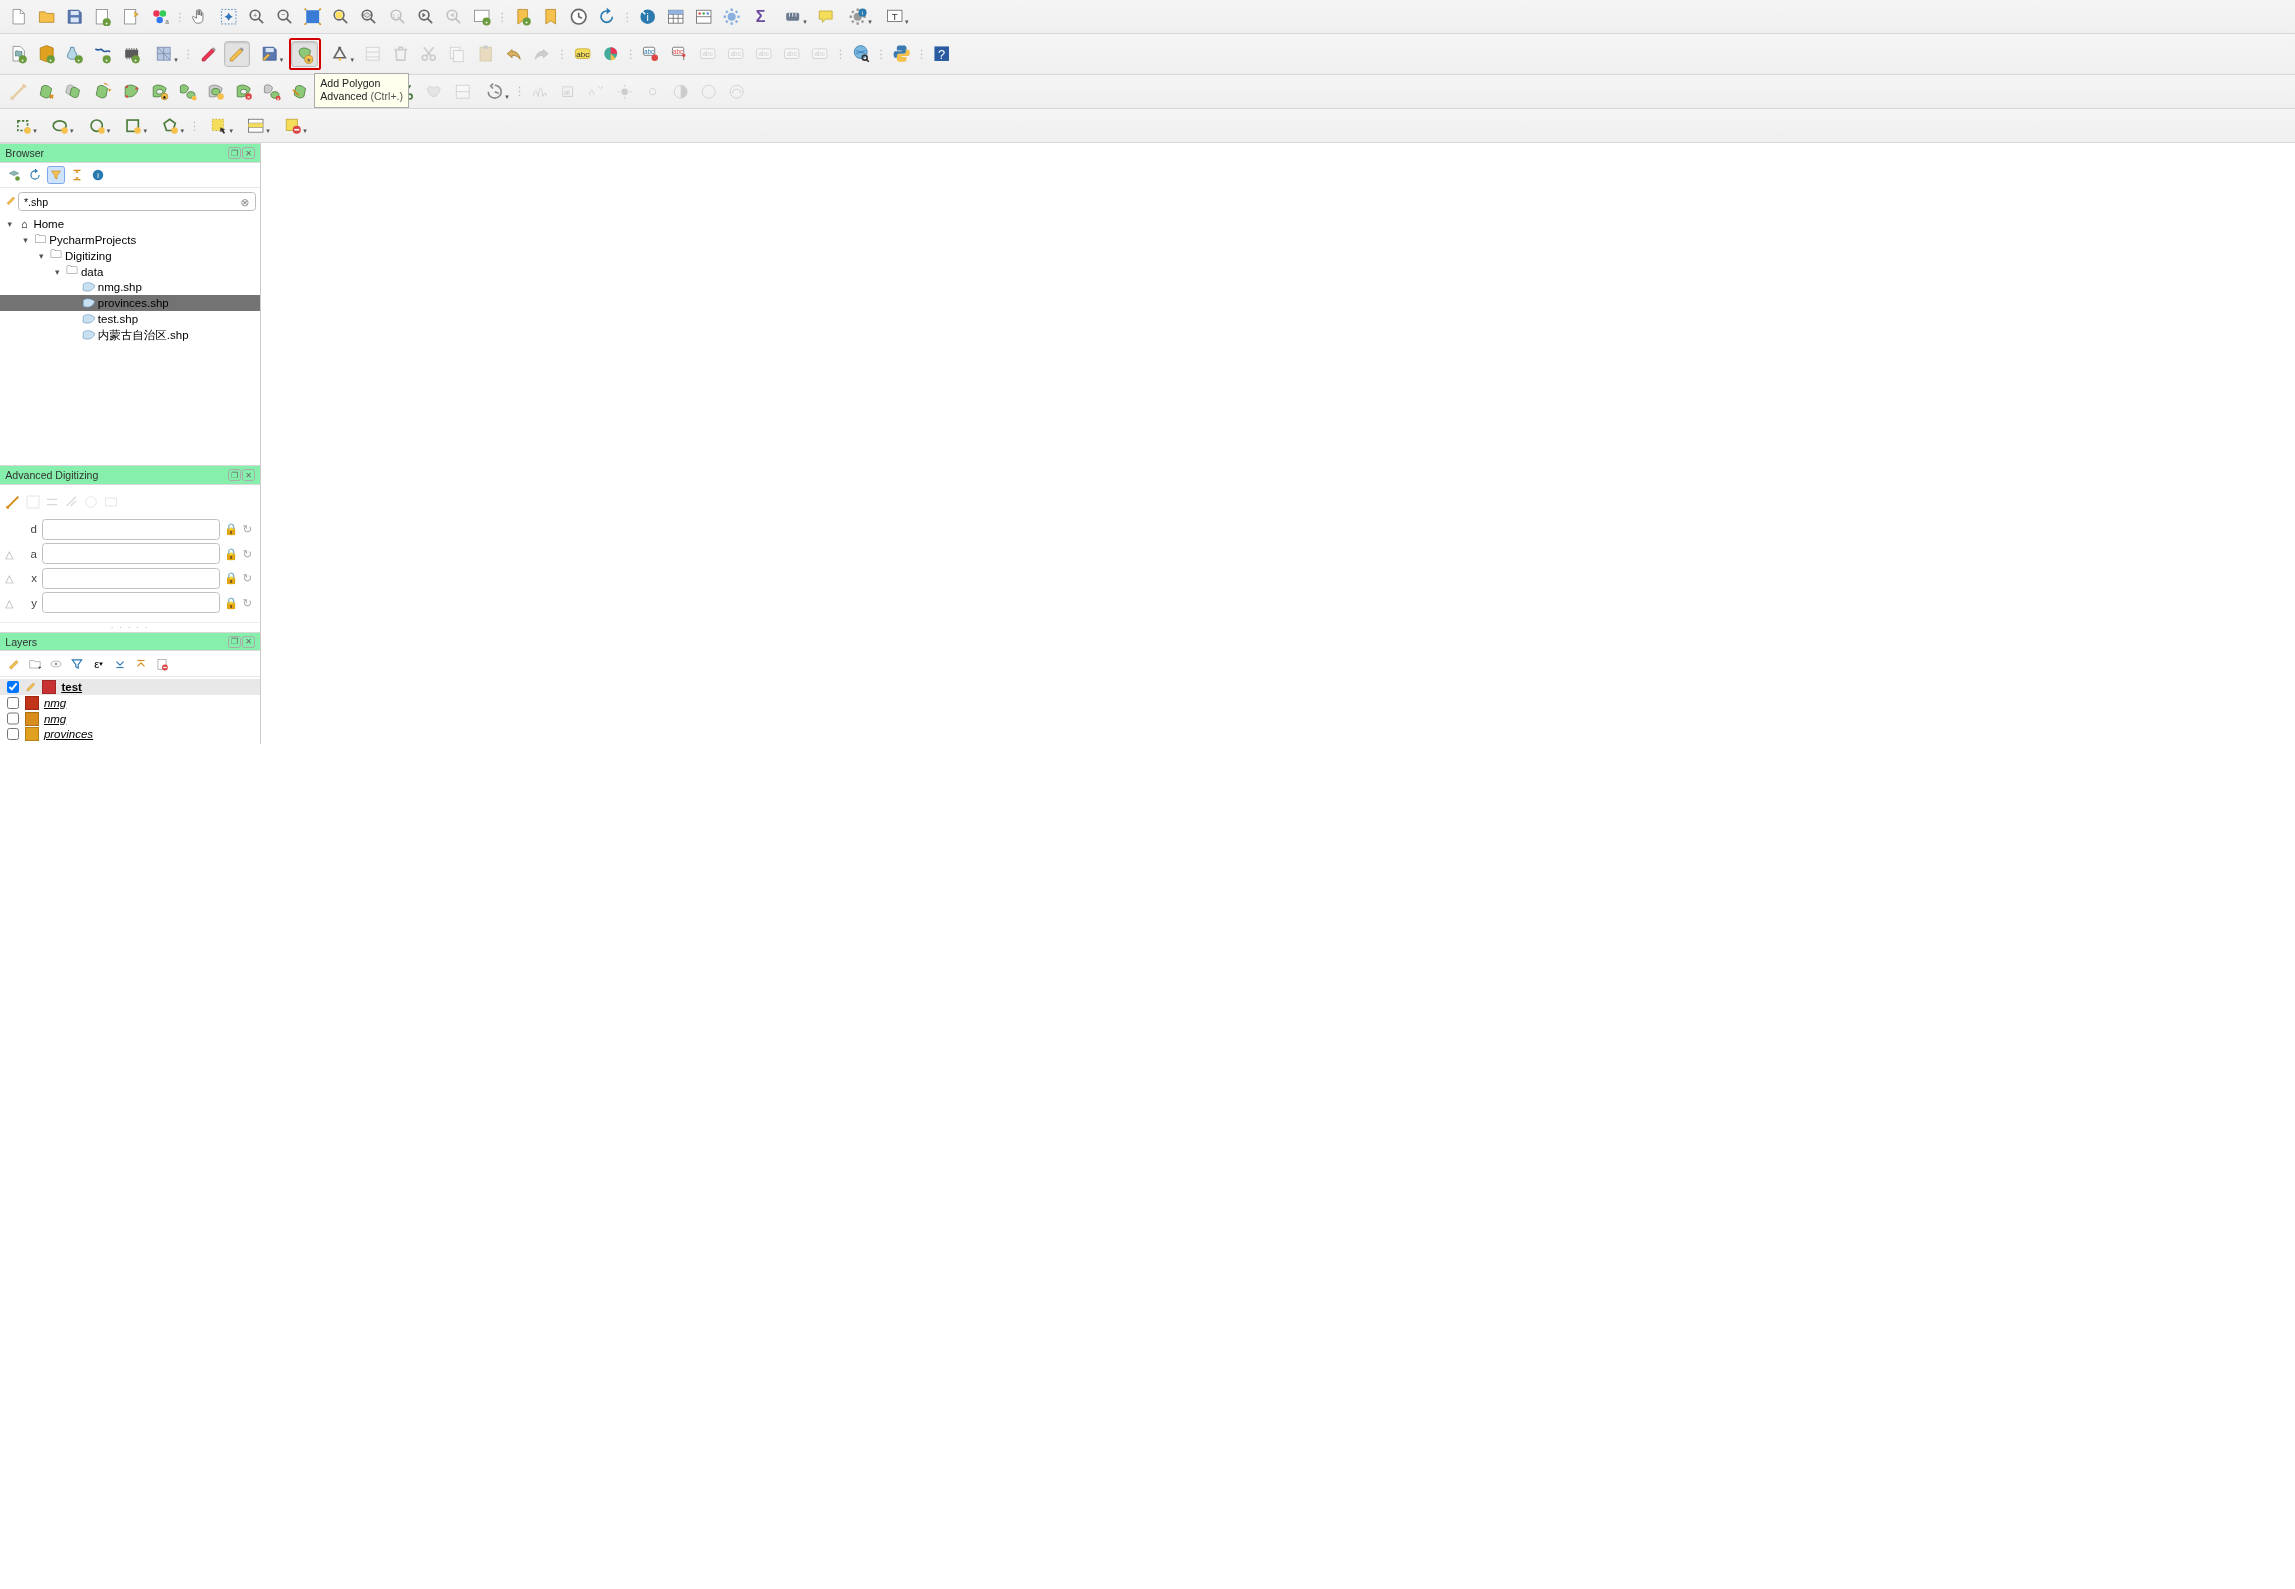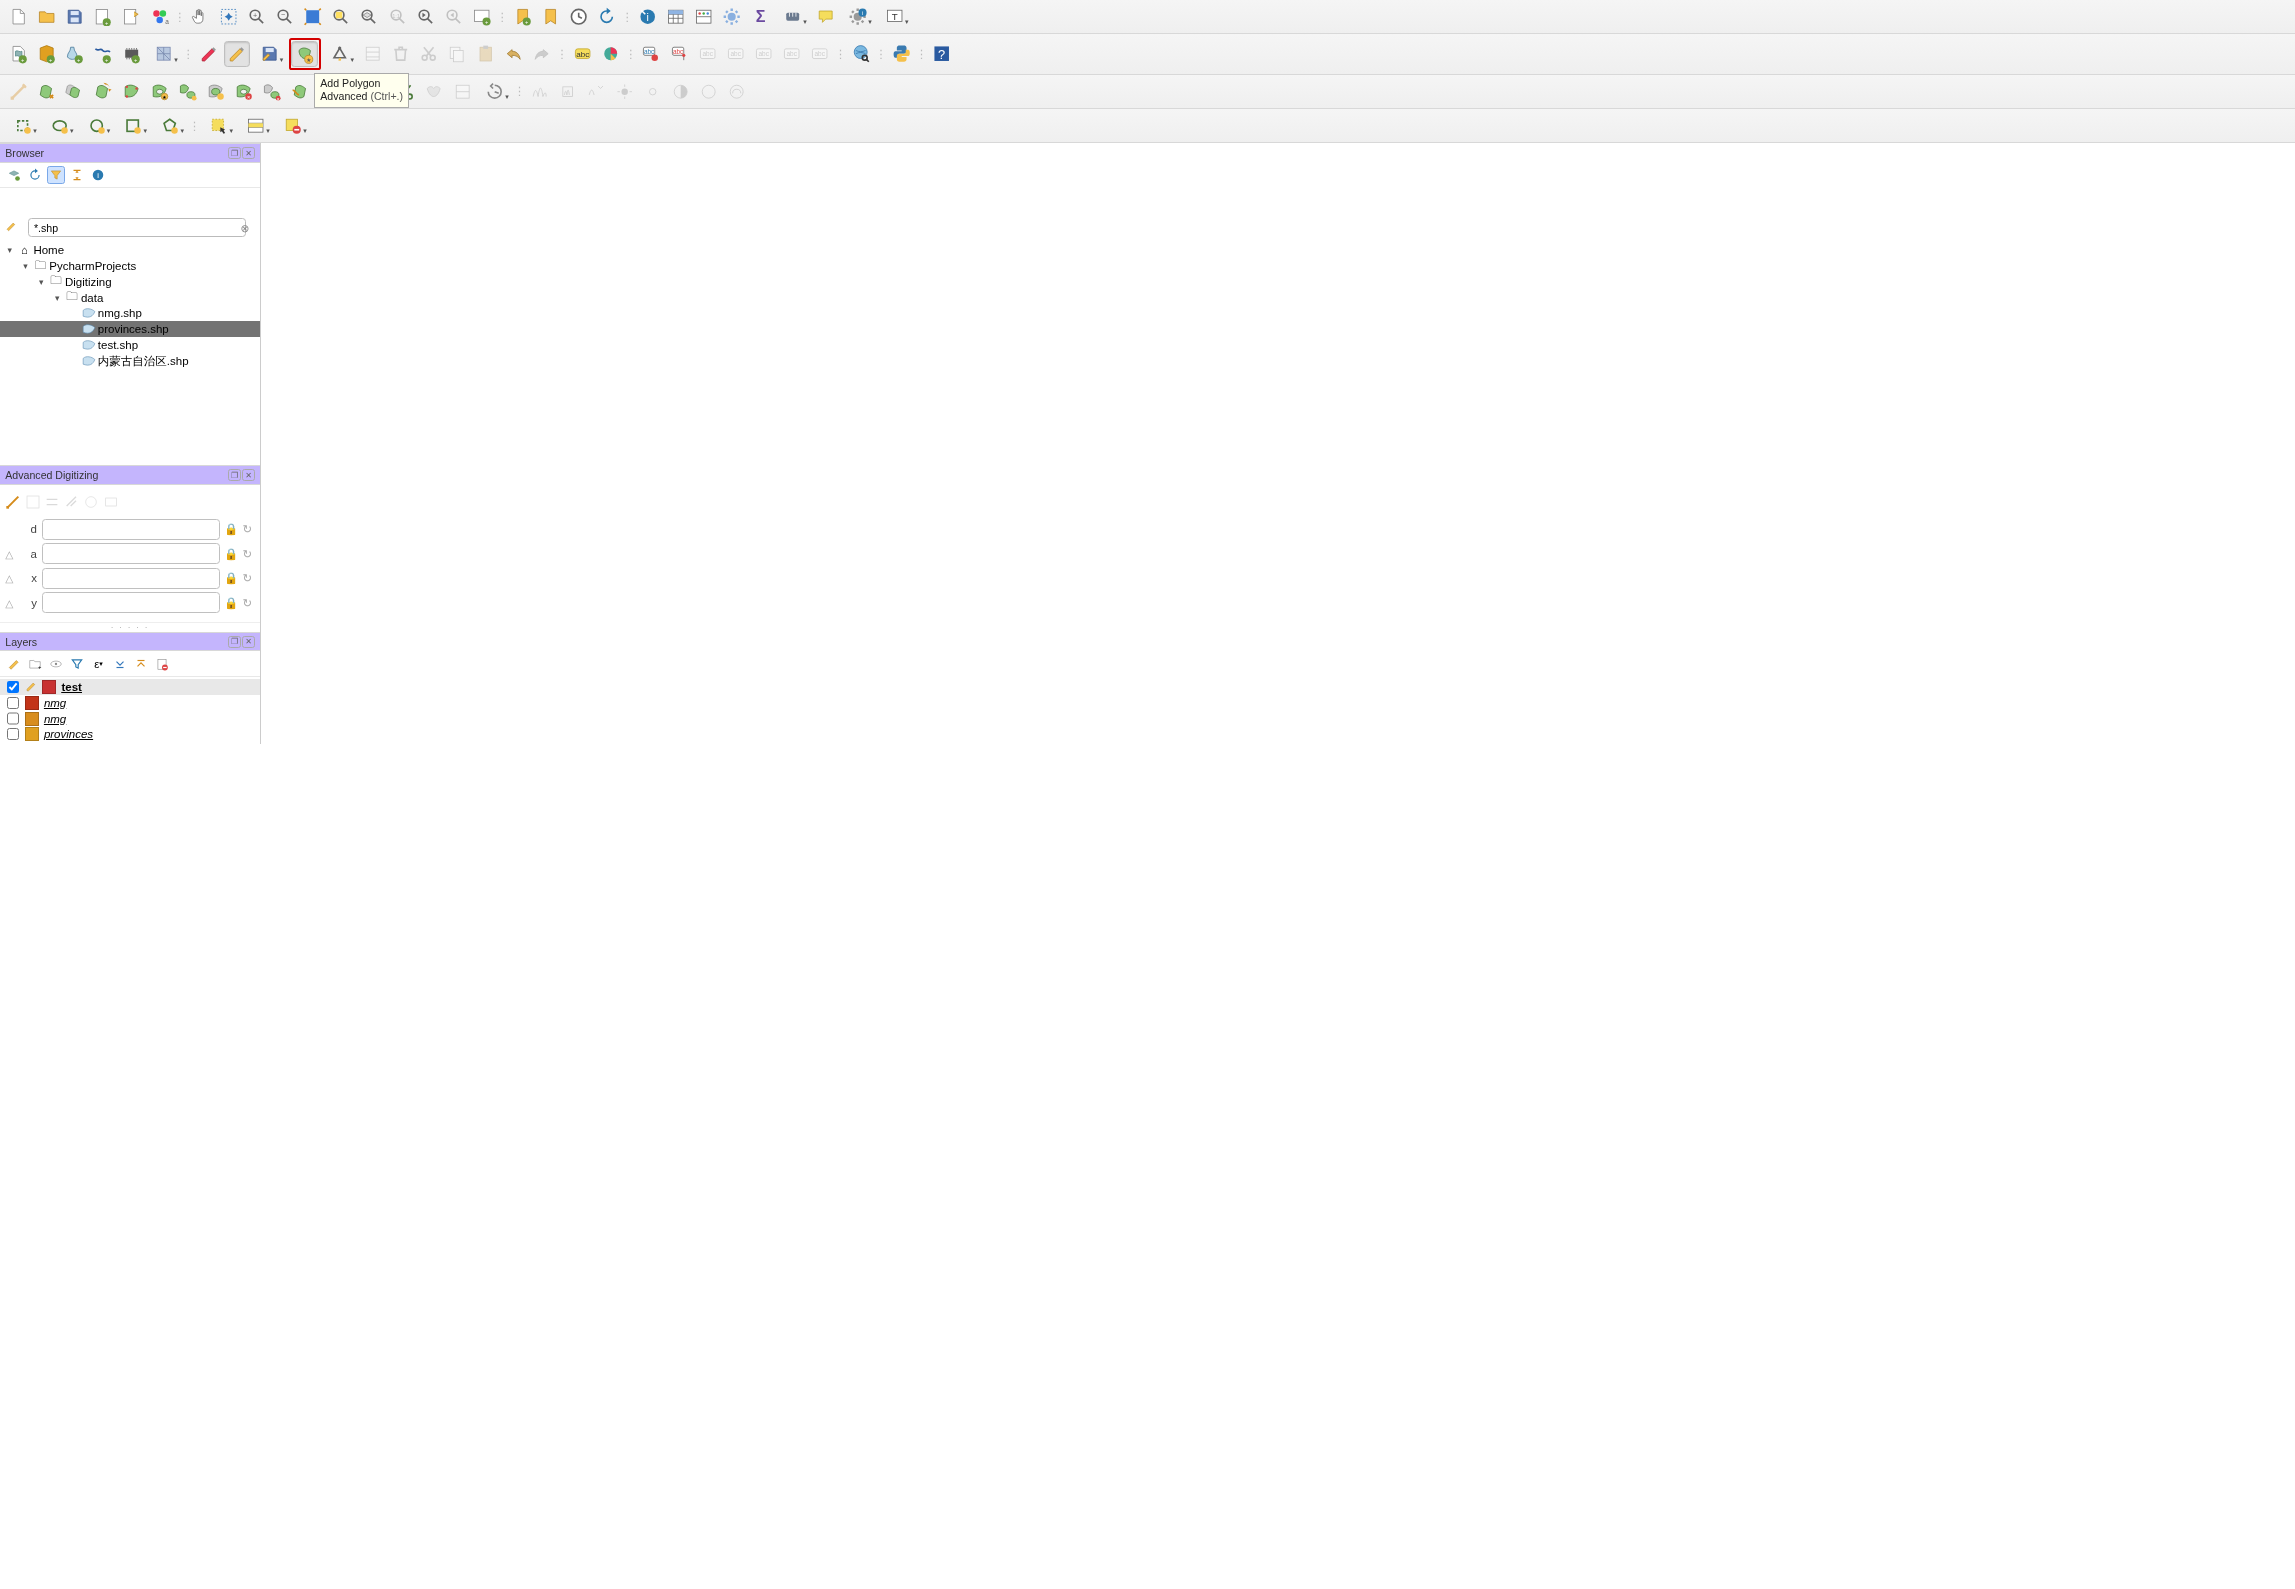--- a/index.html
+++ b/index.html
@@ -16,27 +16,27 @@
 .drop-arrow::after { content:"▾"; font-size: 7px; color: #555; position: absolute; right: 2.6px; bottom: 2.6px; }
 
 .highlight-box { border: 2.6px solid #d40000; border-radius: 2.6px; padding: 0.9px; display: inline-flex; }
 .tooltip { position: absolute; left: 314px; top: 73px; background: #ffffee; border: 0.9px solid #aaa; padding: 2.6px 5.3px; font-size: 10.6px; white-space: nowrap; z-index: 10; color: #222; line-height: 1.3;}
 .tooltip .shortcut { color: #555; }
 
 
 .main { display: flex; }
 .left-col { width: 261px; display: flex; flex-direction: column; border-right: 0.9px solid #ccc; }
 .panel { display: flex; flex-direction: column; }
-.panel-header { display: flex; align-items: center; justify-content: space-between; padding: 2.6px 5.3px; background: #c4b5fd; border-bottom: 0.9px solid #d8d8d8; border-top: 0.9px solid #d8d8d8; font-size: 10.6px; color: #333; }
+.panel-header { display: flex; align-items: center; justify-content: space-between; padding: 2.6px 5.3px; background: #86efac; border-bottom: 0.9px solid #d8d8d8; border-top: 0.9px solid #d8d8d8; font-size: 10.6px; color: #333; }
 .panel-header .panel-ctrls { display:flex; gap:1.8px; }
 .panel-ctrls span { width:12.3px; height:12.3px; border:0.9px solid #aaa; border-radius:2.6px; display:inline-flex; align-items:center; justify-content:center; font-size:8px; color:#666;}
 .panel-toolbar { display: flex; align-items: center; gap: 3.5px; padding: 3.5px 5.3px; border-bottom: 0.9px solid #e8e8e8; }
 .panel-toolbar .ptb { width:17.6px; height:17.6px; display:inline-flex; align-items:center; justify-content:center; cursor:pointer; border-radius:2.6px;}
 .panel-toolbar .ptb.active { background:#cfe3ff; border:0.9px solid #7aa8e8;}
-.search-row { display:flex; align-items:center; padding: 3.5px 5.3px; gap:10px;margin-top:26px;}
+.search-row { display:flex; align-items:center; padding: 3.5px 5.3px; gap:0;}
 .search-row input { flex:1; border:0.9px solid #bbb; border-radius:3.5px; padding:2.6px 19.4px 2.6px 5.3px; font-size:10.6px; }
 .search-row .clear-x { margin-left:-21px; color:#888; font-size:10.6px; cursor:pointer; padding:0 5.3px;}
 .tree { padding: 1.8px 0; overflow:auto; }
 .tree-row { display:flex; align-items:center; padding:0.9px 3.5px; gap:1.8px; font-size:11.5px; white-space:nowrap; }
 .tree-row.selected { background:#737373; }
 .expander { width:12.3px; text-align:center; color:#555; font-size:8.8px; cursor:pointer; }
 .folder-ic, .file-ic { width:14px; height:14px; display:inline-flex; align-items:center; justify-content:center; }
 .indent-0{padding-left:3.5px;} .indent-1{padding-left:19.4px;} .indent-2{padding-left:35px;} .indent-3{padding-left:51px;} .indent-4{padding-left:82px;}
 
 .adv-dig-body { padding:5.3px; }

